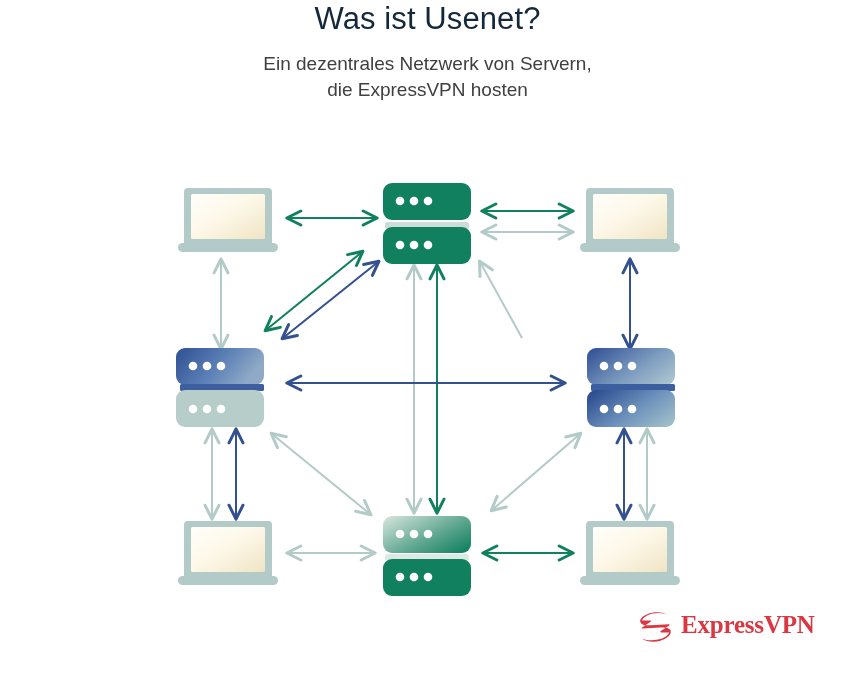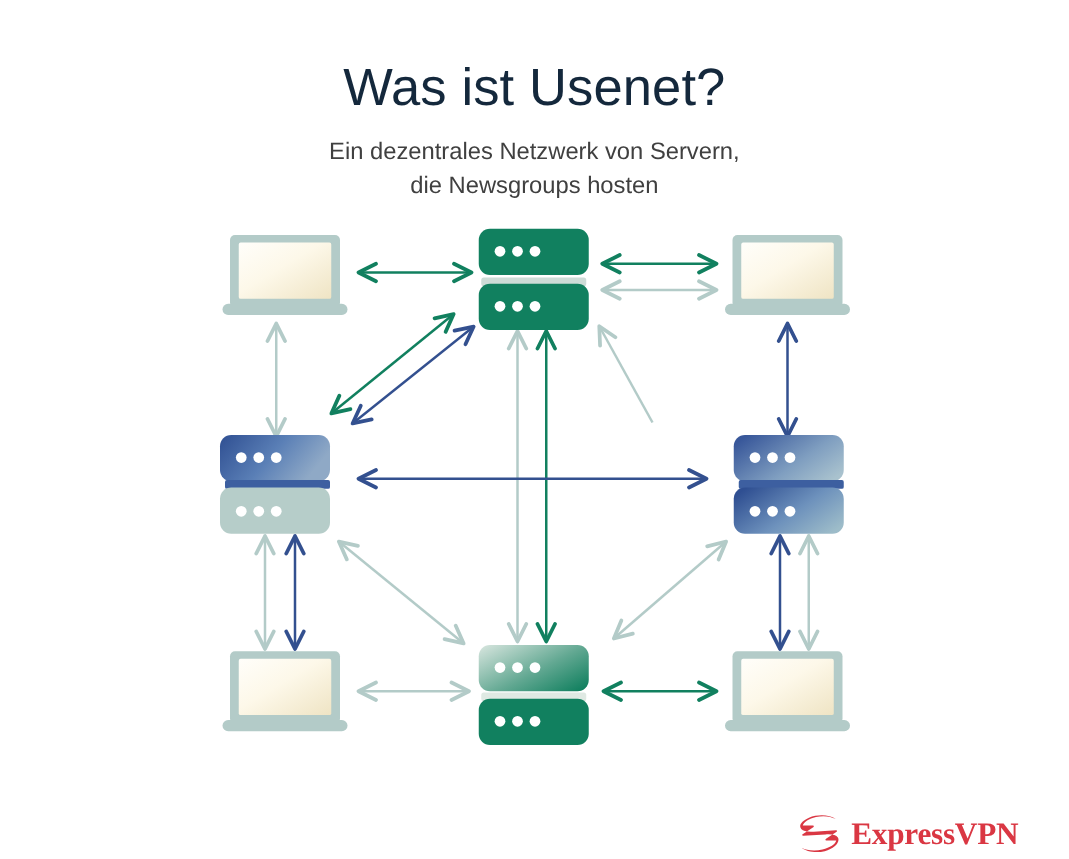--- a/index.html
+++ b/index.html
@@ -12,25 +12,24 @@
   }
   .stage{position:absolute;inset:0;}
 
   
   .header{
     position:absolute;left:0;top:0;width:855px;
     text-align:center;
   }
   .title{
     margin:0;
-    font-size:42px;
+    font-size:31px;
     font-weight:400;
     color:#14283c;
     letter-spacing:0.1px;
-    padding-top:45px;
     line-height:1.2;
   }
   .subtitle{
     margin:0;
     padding-top:14px;
     font-size:19px;
     font-weight:400;
     color:#404040;
     line-height:1.38;
   }
@@ -41,21 +40,21 @@
     left:0;top:0;
     width:855px;height:687px;
     display:block;
   }
 
   
   .logo{
     position:absolute;
     left:638px;top:612px;
     width:160px;height:40px;
-    display:flex;align-items:center;gap:9px;margin-top:35px;
+    display:flex;gap:9px;
   }
   .logo-mark{width:34px;height:30px;flex:0 0 auto;}
   .logo-text{
     font-family:"Liberation Serif","DejaVu Serif",serif;
     font-size:25px;
     font-weight:700;
     color:#da3743;
     letter-spacing:-0.2px;
     line-height:1;
     white-space:nowrap;
@@ -63,21 +62,21 @@
 </style>
 </head>
 <body>
 
 <div class="stage">
 
   <div class="header">
     <h1 class="title">Was ist Usenet?</h1>
     <p class="subtitle">
       <span>Ein dezentrales Netzwerk von Servern,</span><br>
-      <span>die Newsgroups hosten</span>
+      <span>die ExpressVPN hosten</span>
     </p>
   </div>
 
   <svg id="diagram" viewBox="0 0 855 687">
     <defs>
 
       <linearGradient id="gCream" x1="0" y1="0" x2="1" y2="1">
         <stop offset="0%" stop-color="#fffefa"></stop>
         <stop offset="45%" stop-color="#fdf8e9"></stop>
         <stop offset="100%" stop-color="#efe4c4"></stop>

